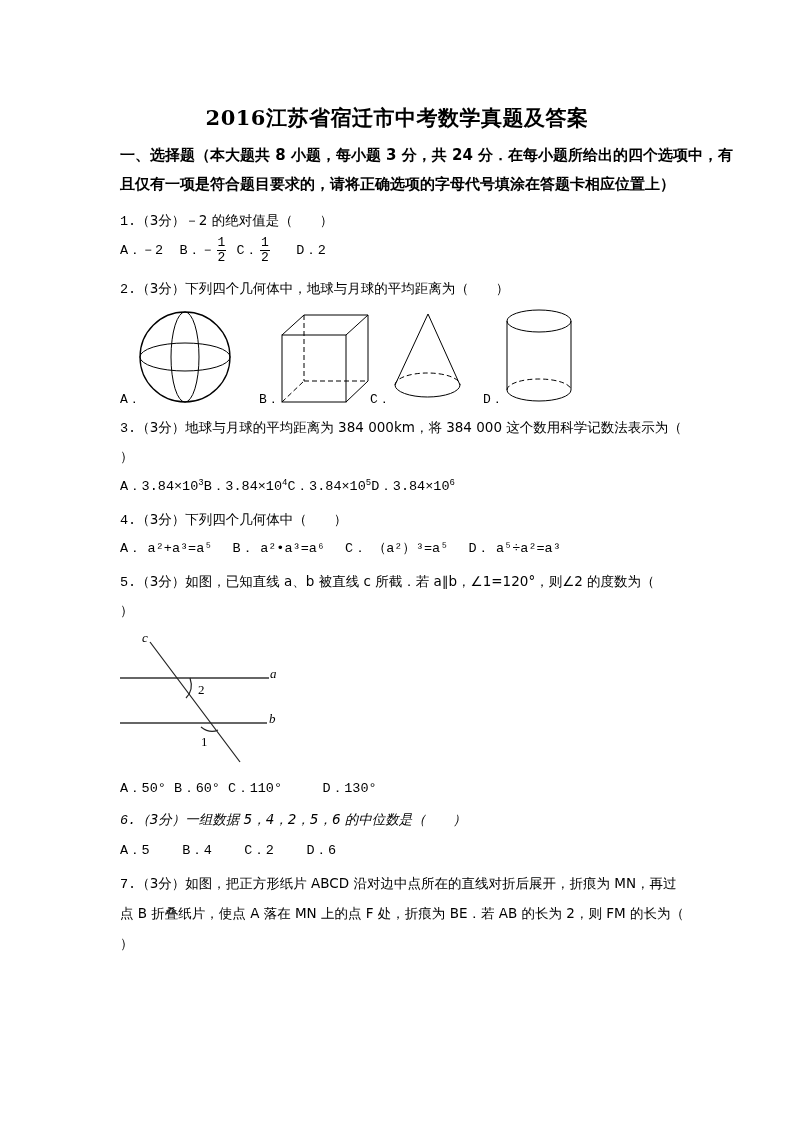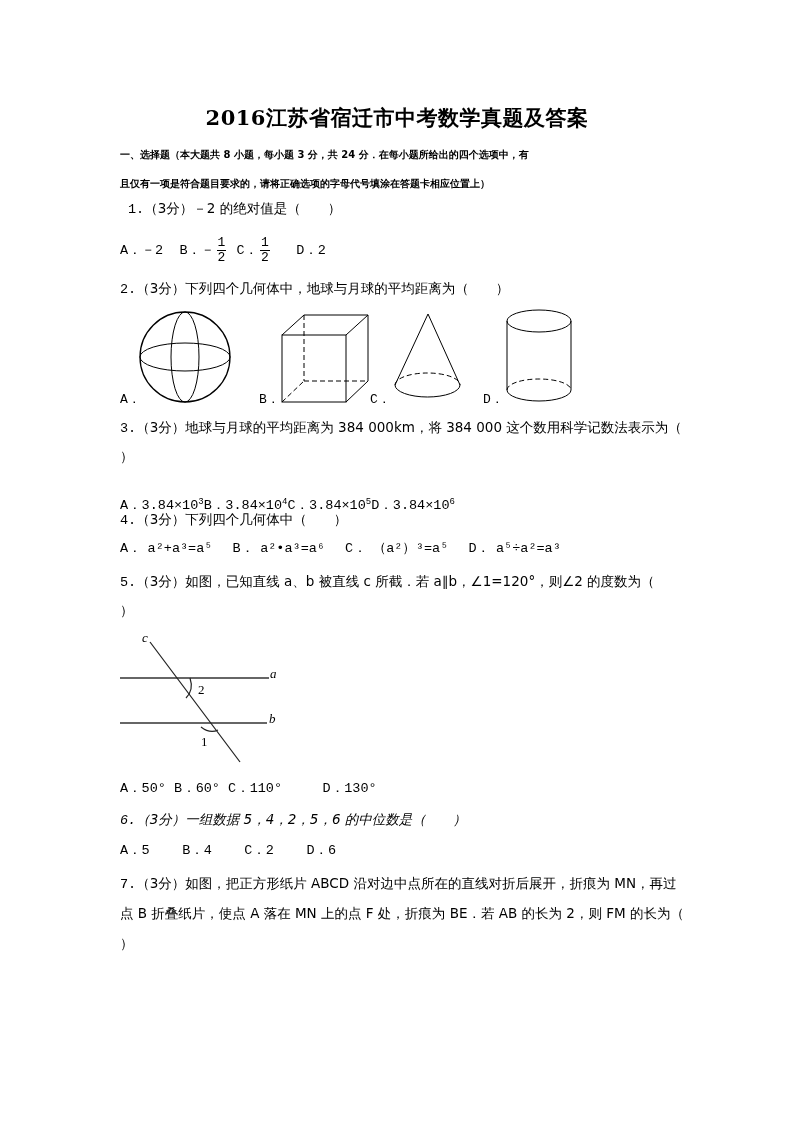--- a/index.html
+++ b/index.html
@@ -6,41 +6,41 @@
   body { width: 794px; height: 1123px; position: relative; overflow: hidden; color: #000; }
   .page { position: absolute; left: 0; top: 0; width: 794px; height: 1114px; }
   .title {
     position: absolute; left: 0; width: 794px; top: 104px; text-align: center;
     font-family: "DejaVu Serif", "Liberation Serif", serif; font-size: 21px; font-weight: bold; letter-spacing: 0.5px;
   }
   .line {
     position: absolute; left: 120px; white-space: nowrap;
     font-family: "DejaVu Sans", "Liberation Sans", sans-serif; font-size: 13.5px; line-height: 18px;
   }
-  .section { font-weight: bold; font-size: 10px; }
+  .section { font-weight: bold; font-size: 15px; }
   .mono { font-family: "Liberation Mono", "DejaVu Sans Mono", monospace; }
   sup { font-size: 9px; vertical-align: 5px; line-height: 0; }
   .frac { display: inline-block; vertical-align: middle; text-align: center; font-size: 13px; line-height: 14px; margin: 0 2px; }
   .frac .num { display: block; border-bottom: 1px solid #000; padding: 0 1px; }
   .frac .den { display: block; }
   .fig { position: absolute; }
   .lbl { position: absolute; font-family: "Liberation Mono", monospace; font-size: 13px; }
   .opts span { margin-right: 6px; }
 </style>
 </head>
 <body>
 
 <div class="page">
 
   <div class="title">2016江苏省宿迁市中考数学真题及答案</div>
 
   <div class="line section" style="top:146px;">一、选择题（本大题共 8 小题，每小题 3 分，共 24 分．在每小题所给出的四个选项中，有</div>
   <div class="line section" style="top:175px;">且仅有一项是符合题目要求的，请将正确选项的字母代号填涂在答题卡相应位置上）</div>
 
-  <div class="line" style="top:199px;margin-left:8px;">
+  <div class="line" style="top:211px;">
     <span class="mono">1.</span><span>（3分）</span><span>－2 的绝对值是（　　）</span>
   </div>
   <div class="line mono" style="top:236px;">
     <span><span>A．</span><span>－2</span></span>
     &nbsp;<span><span>B．</span><span>－</span><span class="frac"><span class="num">1</span><span class="den">2</span></span></span>
     <span><span>C．</span><span class="frac"><span class="num">1</span><span class="den">2</span></span></span>
     &nbsp;&nbsp;<span><span>D．</span><span>2</span></span>
   </div>
 
   <div class="line" style="top:279px;">
@@ -81,21 +81,21 @@
     <line x1="2" y1="14" x2="2" y2="83" stroke="#000"></line>
     <line x1="66" y1="14" x2="66" y2="83" stroke="#000"></line>
     <path d="M2,83 A32,11 0 0,0 66,83" fill="none" stroke="#000"></path>
     <path d="M2,83 A32,11 0 0,1 66,83" fill="none" stroke="#000" stroke-dasharray="5,3"></path>
   </svg>
 
   <div class="line" style="top:418px;text-align:right;">
     <span class="mono">3.</span><span>（3分）</span><span>地球与月球的平均距离为 384 000km，将 384 000 这个数用科学记数法表示为（</span>
   </div>
   <div class="line" style="top:447px;">）</div>
-  <div class="line mono" style="top:478px;margin-top:19px;">
+  <div class="line mono" style="top:478px;">
     <span><span>A．</span><span>3.84×10</span><sup>3</sup></span><span><span>B．</span><span>3.84×10</span><sup>4</sup></span><span><span>C．</span><span>3.84×10</span><sup>5</sup></span><span><span>D．</span><span>3.84×10</span><sup>6</sup></span>
   </div>
 
   <div class="line" style="top:510px;">
     <span class="mono">4.</span><span>（3分）</span><span>下列四个几何体中（　　）</span>
   </div>
   <div class="line mono opts" style="top:540px;">
     <span><span>A．</span><span>a²+a³=a⁵</span></span>
     <span><span>B．</span><span>a²•a³=a⁶</span></span>
     <span><span>C．</span><span>（a²）³=a⁵</span></span>

